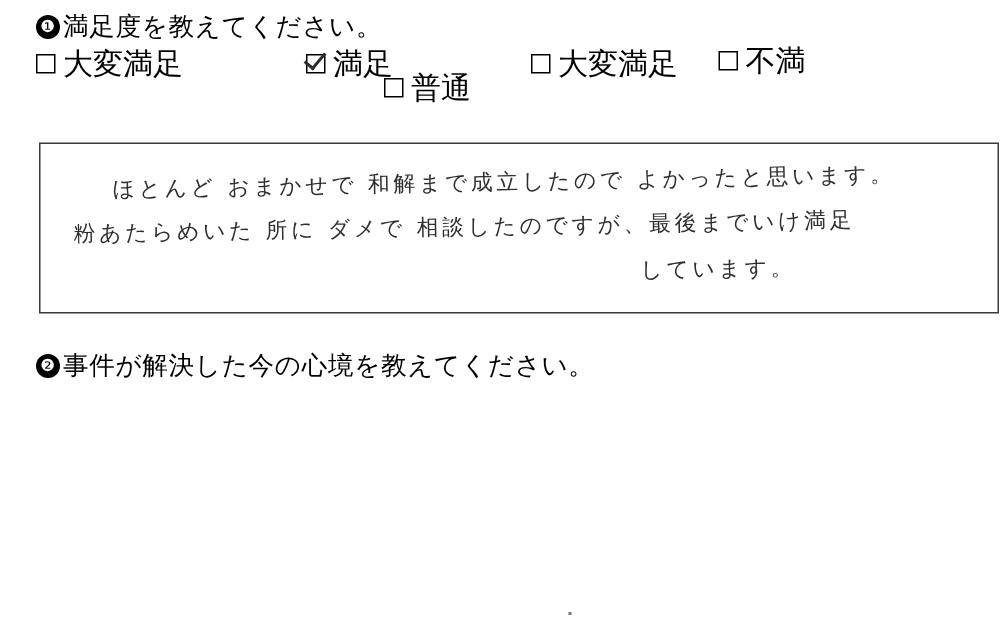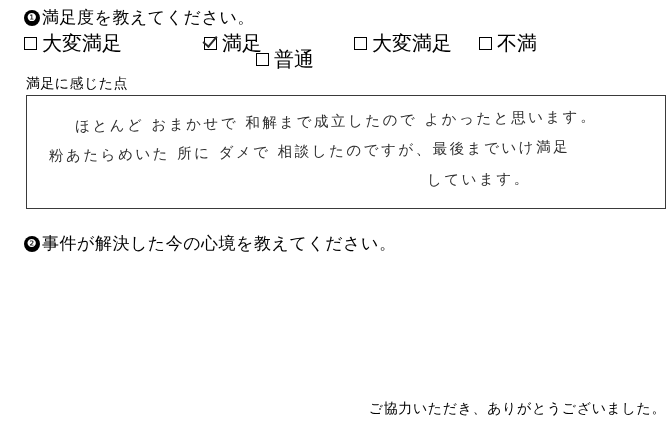--- a/index.html
+++ b/index.html
@@ -80,21 +80,21 @@
     width: 6px;
     height: 12px;
     border-right: 2px solid #2b2b2b;
     border-bottom: 2px solid #2b2b2b;
     transform: rotate(40deg);
   }
   .opt-0 { left: 0px; }
   .opt-1 { left: 132px; margin-left: 48px; }
   .opt-2 { left: 232px; margin-top: 16px; }
   .opt-3 { left: 330px; }
-  .opt-4 { left: 455px; }
+  .opt-4 { left: 455px; font-family: Liberation Mono, monospace; }
 
   
   .sub-label {
     position: absolute;
     left: 14px;
     top: 75px;
     font-size: 14px;
     letter-spacing: 0.4px;
   }
 
@@ -179,29 +179,27 @@
       <span class="box"></span><span>普通</span>
     </label>
     <label class="opt opt-3">
       <span class="box"></span><span>大変満足</span>
     </label>
     <label class="opt opt-4">
       <span class="box"></span><span>不満</span>
     </label>
   </div>
 
-  <div class="sub-label">満足に感じた点</div>
 
   <div class="answer-box" id="answer-box-1">
     <div class="hw" id="hw1-l1">ほとんど おまかせで 和解まで成立したので よかったと思います。</div>
     <div class="hw" id="hw1-l2">粉あたらめいた 所に ダメで 相談したのですが、最後までいけ満足</div>
     <div class="hw" id="hw1-l3">しています。</div>
   </div>
 
   <div class="q2-title">
     <span class="q-num">❷</span><span>事件が解決した今の心境を教えてください。</span>
   </div>
 
 
   <div class="footer-dot"></div>
-  <div class="footer-note">ご協力いただき、ありがとうございました。</div>
 
 </div>
 
 </body></html>

